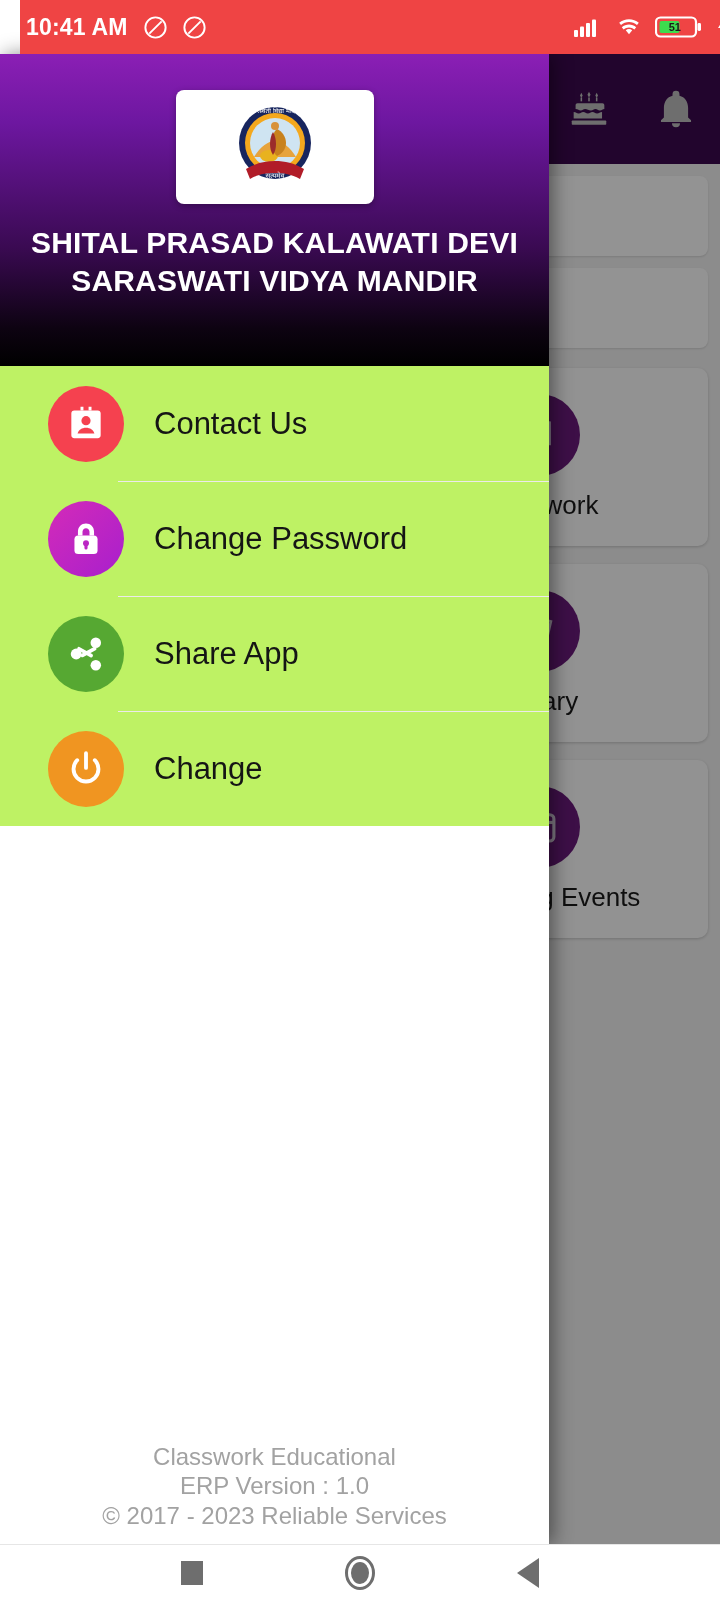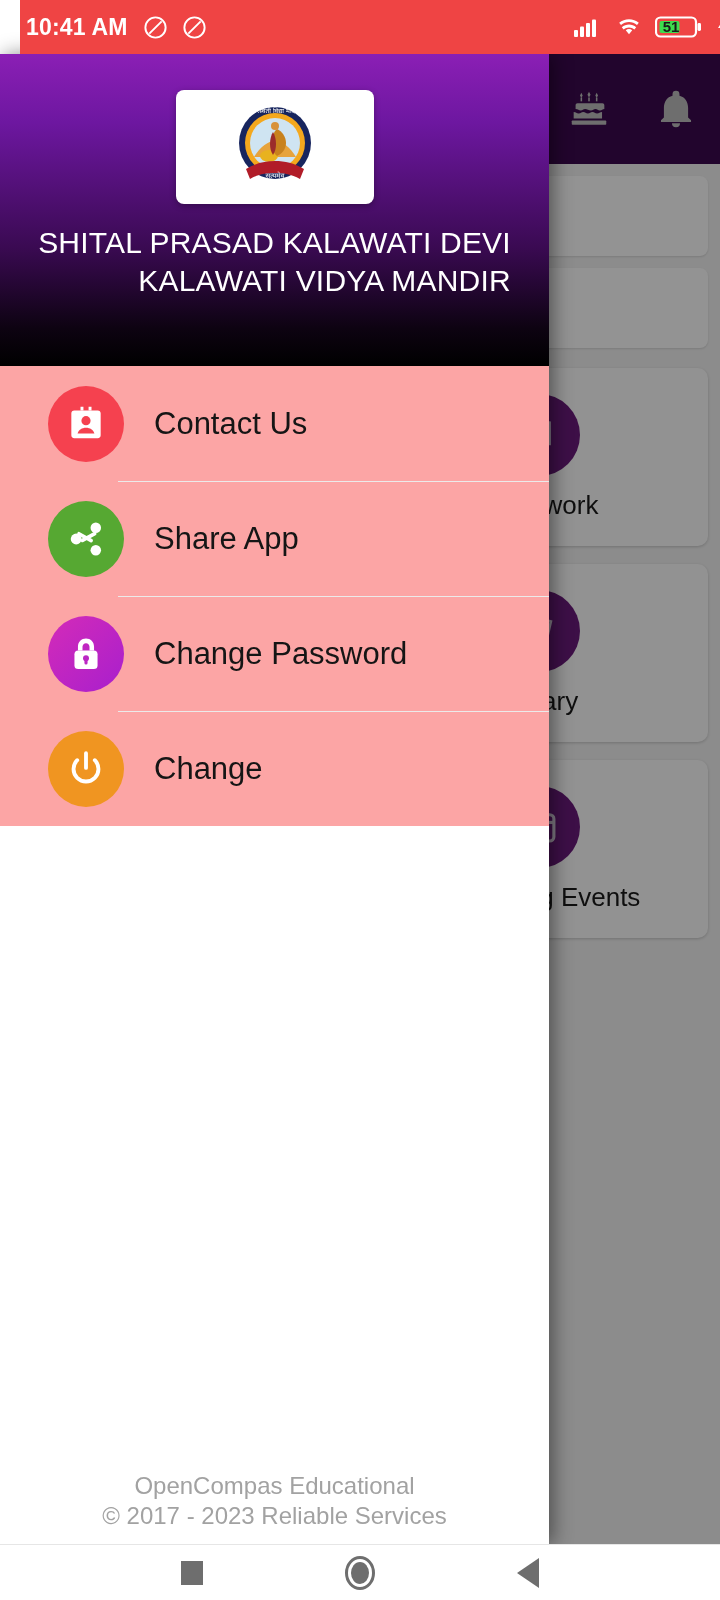--- a/index.html
+++ b/index.html
@@ -80,27 +80,27 @@
     background:linear-gradient(180deg,#8b1fb5 0%, #6d17a0 22%, #3a0a52 62%, #0d0311 88%, #000000 100%);
     display:flex; flex-direction:column; align-items:center;
     padding-top:36px;
   }
   .logo-card{
     width:198px; height:114px; background:#fff; border-radius:8px;
     display:flex; align-items:center; justify-content:center;
     box-shadow:0 2px 6px rgba(0,0,0,.3);
   }
   .school-name{
-    margin-top:20px; color:#fff; font-size:30px; font-weight:normal;
-    text-align:right; line-height:1.27; letter-spacing:.2px; padding:0 10px;
+    margin-top:20px; color:#fff; font-size:30px; font-weight:bold;
+    text-align:center; line-height:1.27; letter-spacing:.2px; padding:0 10px;
   }
   .menu{ flex:1; display:flex; flex-direction:column; padding-top:0; }
   .menu-item{
     height:115px; display:flex; align-items:center; padding-left:48px; gap:30px;
-    position:relative; background:#fca5a5;
+    position:relative; background:#bef264;
   }
   .menu-item + .menu-item::before{
     content:""; position:absolute; top:0; left:118px; right:0; height:1px;
     background:#eceaea;
   }
   .menu-icon{
     width:76px; height:76px; border-radius:50%;
     display:flex; align-items:center; justify-content:center; flex:0 0 76px;
   }
   .menu-label{ font-size:31px; color:#151515; }
@@ -241,77 +241,78 @@
           <path d="M45 30c5 2 9 8 9 14s-4 11-9 13c-3-2-5-7-5-13s2-12 5-14z" fill="#c8821e"></path>
           <path d="M41 33c2 3 3 8 3 12s-1 8-3 11c-2-3-3-7-3-11s1-9 3-12z" fill="#9b2b2b"></path>
           <circle cx="43" cy="27" r="4" fill="#d8923a"></circle>
           <path d="M14 70c10-6 19-8 29-8s19 2 29 8l-4 10c-9-5-16-6-25-6s-16 1-25 6z" fill="#b11c28"></path>
           <text x="43" y="79" font-size="7" fill="#ffffff" text-anchor="middle" font-family="DejaVu Sans, sans-serif">सत्यमेव</text>
           <text x="43" y="14" font-size="6.5" fill="#ffffff" text-anchor="middle" font-family="DejaVu Sans, sans-serif">सरस्वती विद्या मंदिर</text>
         </svg>
       </div>
       <div class="school-name">
         <span>SHITAL PRASAD KALAWATI DEVI</span><br>
-        <span>KALAWATI VIDYA MANDIR</span>
+        <span>SARASWATI VIDYA MANDIR</span>
       </div>
     </div>
 
     <div class="menu">
 
       <div class="menu-item">
         <span class="menu-icon" style="background:#f5414f">
           <svg width="44" height="44" viewBox="0 0 24 24" fill="#fff">
             <path d="M9 2.6h1.6v2H9zM13.4 2.6H15v2h-1.6z"></path>
             <path d="M5.6 4.6h12.8c1 0 1.6.7 1.6 1.6v12c0 .9-.6 1.6-1.6 1.6H5.6c-1 0-1.6-.7-1.6-1.6v-12c0-.9.6-1.6 1.6-1.6z"></path>
             <circle cx="12" cy="10.2" r="2.5" fill="#f5414f"></circle>
             <path d="M7.4 17.2c.6-2.1 2.4-3.2 4.6-3.2s4 1.1 4.6 3.2z" fill="#f5414f"></path>
           </svg>
         </span>
         <span class="menu-label">Contact Us</span>
+      </div>
+
+      <div class="menu-item">
+        <span class="menu-icon" style="background:linear-gradient(135deg,#d42bb8,#a81fcd)">
+          <svg width="42" height="42" viewBox="0 0 24 24" fill="#fff">
+            <path d="M12 3.2c-2.6 0-4.6 2-4.6 4.6v2.2h2.6V7.8c0-1.1.9-2 2-2s2 .9 2 2v2.2h2.6V7.8c0-2.6-2-4.6-4.6-4.6z"></path>
+            <rect x="5.4" y="10" width="13.2" height="10.6" rx="2.2"></rect>
+            <circle cx="12" cy="14.4" r="1.7" fill="#bb27c4"></circle>
+            <rect x="11.1" y="14.4" width="1.8" height="3.6" rx=".9" fill="#bb27c4"></rect>
+          </svg>
+        </span>
+        <span class="menu-label">Change Password</span>
       </div>
 
       <div class="menu-item">
         <span class="menu-icon" style="background:#56a832">
           <svg width="42" height="42" viewBox="0 0 24 24" fill="#fff">
             <circle cx="17.6" cy="5.6" r="3"></circle>
             <circle cx="6.4" cy="12" r="3.1"></circle>
             <circle cx="17.6" cy="18.4" r="3"></circle>
             <rect x="7.6" y="7.6" width="10" height="2.1" rx="1" transform="rotate(29 7.6 7.6)"></rect>
             <rect x="8.6" y="12.4" width="10" height="2.1" rx="1" transform="rotate(-29 8.6 12.4)"></rect>
           </svg>
         </span>
         <span class="menu-label">Share App</span>
       </div>
 
       <div class="menu-item">
-        <span class="menu-icon" style="background:linear-gradient(135deg,#d42bb8,#a81fcd)">
-          <svg width="42" height="42" viewBox="0 0 24 24" fill="#fff">
-            <path d="M12 3.2c-2.6 0-4.6 2-4.6 4.6v2.2h2.6V7.8c0-1.1.9-2 2-2s2 .9 2 2v2.2h2.6V7.8c0-2.6-2-4.6-4.6-4.6z"></path>
-            <rect x="5.4" y="10" width="13.2" height="10.6" rx="2.2"></rect>
-            <circle cx="12" cy="14.4" r="1.7" fill="#bb27c4"></circle>
-            <rect x="11.1" y="14.4" width="1.8" height="3.6" rx=".9" fill="#bb27c4"></rect>
-          </svg>
-        </span>
-        <span class="menu-label">Change Password</span>
-      </div>
-
-      <div class="menu-item">
         <span class="menu-icon" style="background:#f09521">
           <svg width="44" height="44" viewBox="0 0 24 24" fill="none" stroke="#fff" stroke-width="2.1" stroke-linecap="round">
             <path d="M7.2 7.2a6.8 6.8 0 1 0 9.6 0"></path>
             <line x1="12" y1="3.4" x2="12" y2="11.4"></line>
           </svg>
         </span>
         <span class="menu-label">Change</span>
       </div>
 
     </div>
 
     <div class="footer">
-      <div>OpenCompas Educational</div>
+      <div>Classwork Educational</div>
+      <div>ERP Version : 1.0</div>
       <div>© 2017 - 2023 Reliable Services</div>
     </div>
   </div>
 
   <div class="statusbar">
     <span class="sb-time">10:41 AM</span>
     <span class="sb-left-icons">
       <span class="ic">
         <svg width="27" height="27" viewBox="0 0 24 24" fill="none" stroke="#fff" stroke-width="1.7">
           <circle cx="12" cy="12" r="9"></circle>
@@ -341,21 +342,21 @@
           <path d="M12 12.4c2 0 3.9.7 5.4 2l1.8-2.2c-2-1.7-4.6-2.6-7.2-2.6s-5.2.9-7.2 2.6l1.8 2.2c1.5-1.3 3.4-2 5.4-2z"></path>
           <path d="M12 7.1c3 0 5.8 1.1 8 2.9l1.8-2.2C19.1 5.5 15.7 4.2 12 4.2S4.9 5.5 2.2 7.8L4 10c2.2-1.8 5-2.9 8-2.9z"></path>
         </svg>
       </span>
       <span class="ic" style="position:relative;">
         <svg width="48" height="26" viewBox="0 0 48 26">
           <rect x="1" y="3.5" width="40" height="19" rx="4.5" fill="none" stroke="#fff" stroke-width="2.2"></rect>
           <rect x="42.5" y="9" width="3.5" height="8" rx="1.4" fill="#fff"></rect>
           <rect x="4.5" y="7" width="20" height="12" rx="2" fill="#3ddc4e"></rect>
         </svg>
-        <span style="position:absolute; left:6px; top:3px; font-size:15px; font-weight:bold; color:#1a1a1a; width:20px; text-align:center; line-height:20px;">51</span>
+        <span style="position:absolute; left:6px; top:3px; font-size:11px; font-weight:bold; color:#1a1a1a; width:20px; text-align:right; line-height:20px;">51</span>
       </span>
       <span class="ic">
         <svg width="20" height="26" viewBox="0 0 14 24" fill="#fff">
           <path d="M8.6 1L1.5 13h4.3L5 23l7.4-12.4H8z"></path>
         </svg>
       </span>
     </span>
   </div>
 
   <div class="navbar">

